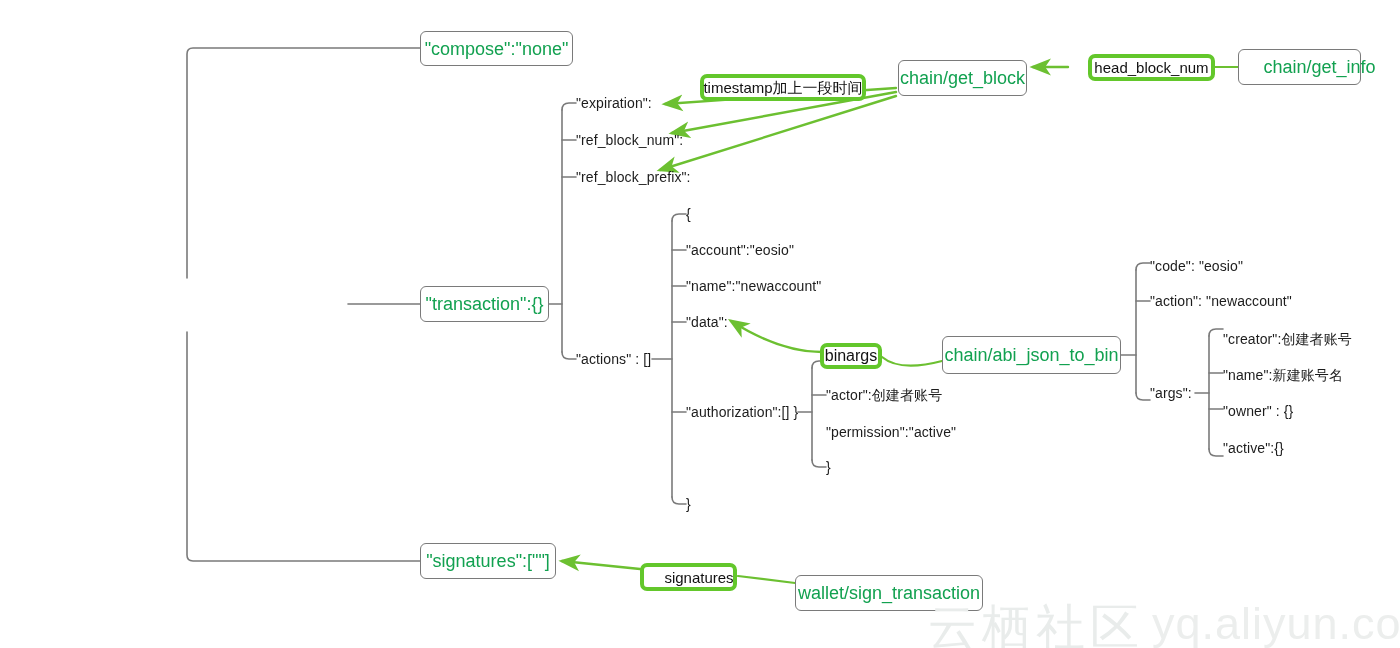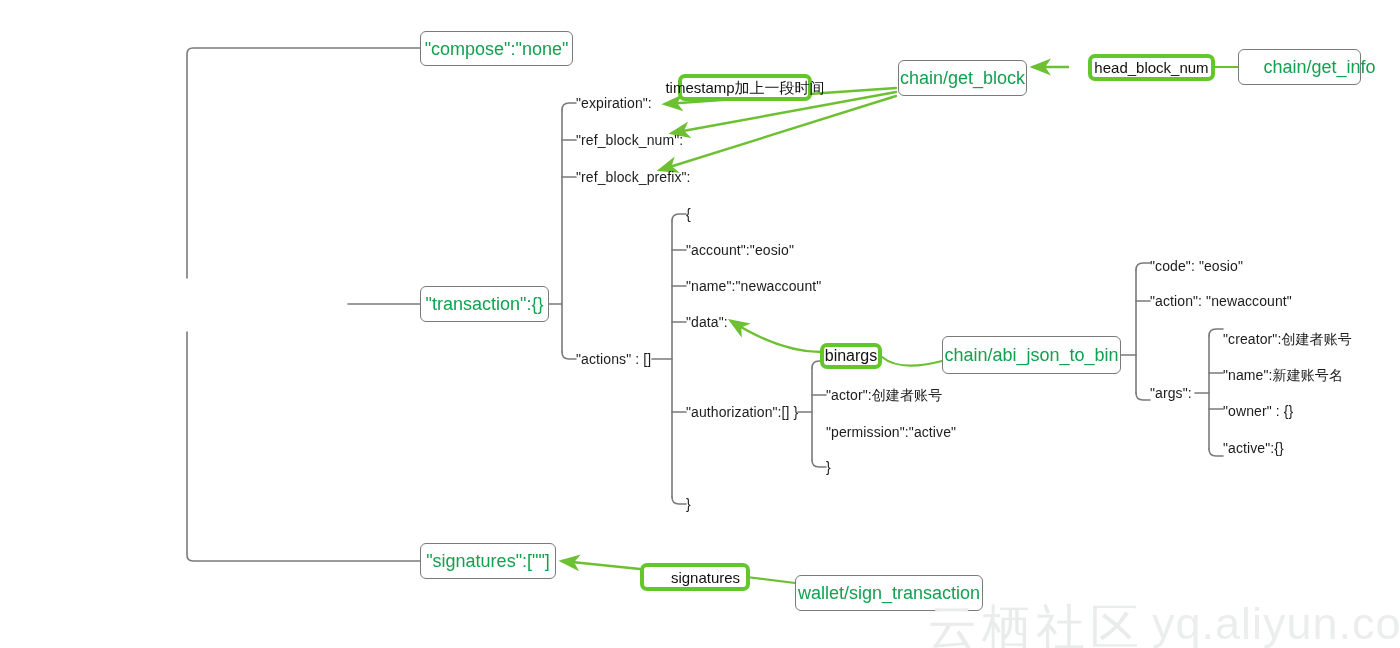--- a/index.html
+++ b/index.html
@@ -140,33 +140,33 @@
   </div>
 
   <div class="nbox med" style="left:795px;top:575px;width:188px;height:36px;">
     <span>wallet/sign_transaction</span>
   </div>
 
   <div class="nbox med" style="left:942px;top:336px;width:179px;height:38px;">
     <span>chain/abi_json_to_bin</span>
   </div>
 
-  <div class="chip t15" style="left:678px;top:74px;width:134px;height:27px;">
+  <div class="chip t15" style="left:700px;top:74px;width:166px;height:27px;">
     <span>timestamp加上一段时间</span>
   </div>
 
   <div class="chip t15" style="left:1068px;top:54px;width:127px;height:27px;margin-left:20px;">
     <span>head_block_num</span>
   </div>
 
   <div class="chip t14" style="left:820px;top:343px;width:62px;height:26px;">
     <span>binargs</span>
   </div>
 
-  <div class="chip t15" style="left:640px;top:563px;width:110px;height:28px;padding-left:21px;">
+  <div class="chip t15" style="left:640px;top:563px;width:97px;height:28px;padding-left:21px;">
     <span>signatures</span>
   </div>
 
   <div class="leaf big" style="left:576px;top:96px;">"expiration":</div>
   <div class="leaf big" style="left:576px;top:133px;">"ref_block_num":</div>
   <div class="leaf big" style="left:576px;top:170px;">"ref_block_prefix":</div>
   <div class="leaf big" style="left:576px;top:352px;">"actions" : []</div>
 
   <div class="leaf big" style="left:686px;top:207px;">{</div>
   <div class="leaf big" style="left:686px;top:243px;">"account":"eosio"</div>

